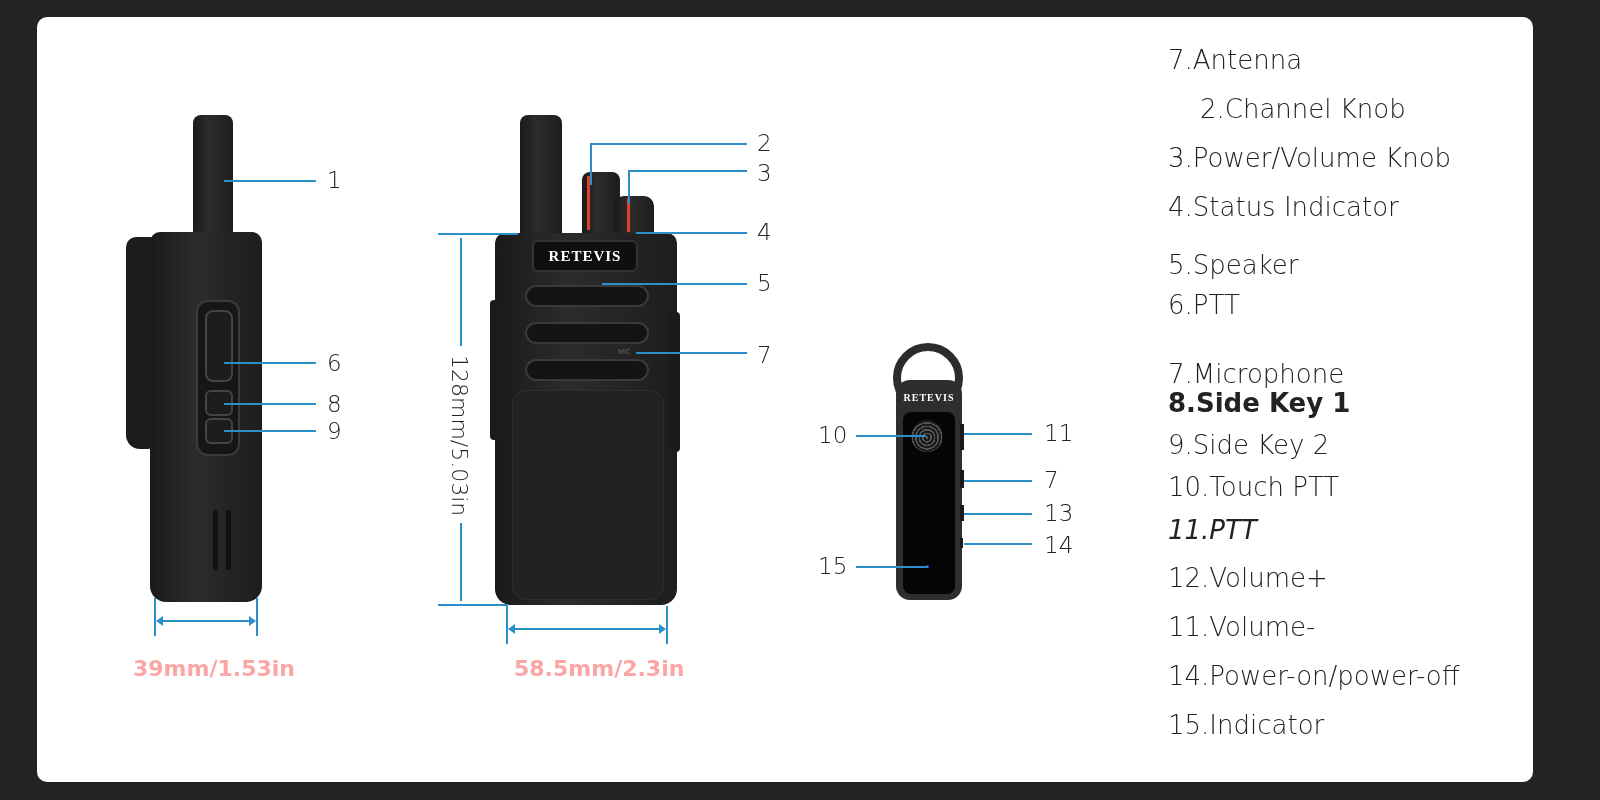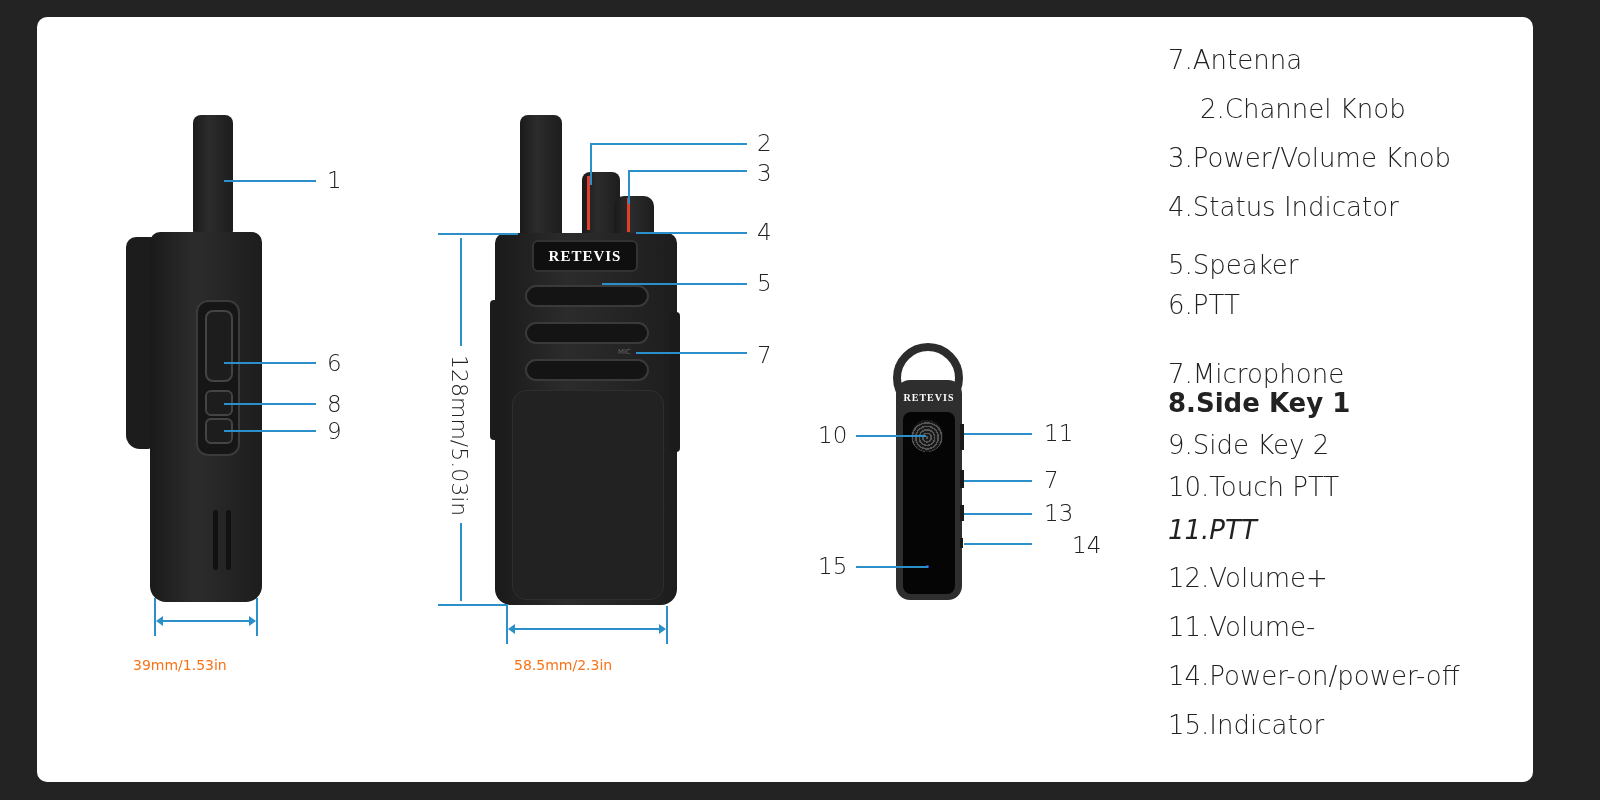--- a/index.html
+++ b/index.html
@@ -1,20 +1,20 @@
 <!DOCTYPE html>
 <html><head>
 <meta charset="utf-8">
 <style>
   html,body{margin:0;padding:0;}
   body{width:1600px;height:800px;background:#232323;position:relative;overflow:hidden;font-family:"DejaVu Sans","Liberation Sans",sans-serif;color:#222;}
   .card{position:absolute;left:37px;top:17px;width:1496px;height:765px;background:#ffffff;border-radius:10px;}
   .abs{position:absolute;}
   .lbl{position:absolute;font-size:23px;line-height:1;color:#222;font-weight:300;}
-  .dim{position:absolute;font-size:14px;line-height:1;color:#f97316;font-weight:400;white-space:nowrap;}
+  .dim{position:absolute;font-size:22px;line-height:1;color:#fca5a5;font-weight:700;white-space:nowrap;}
   .line{position:absolute;background:#2b8fc9;}
   .legend{position:absolute;left:1168px;font-size:26px;color:#222;font-weight:300;white-space:nowrap;line-height:1;}
   .body-dark{background:linear-gradient(90deg,#1a1a1a,#2c2c2c 40%,#1d1d1d);}
   .arrow-h{position:absolute;height:2px;background:#2b8fc9;}
   .arrow-h:before,.arrow-h:after{content:"";position:absolute;top:-4px;border:5px solid transparent;}
   .arrow-h:before{left:-2px;border-right:7px solid #2b8fc9;border-left:0;}
   .arrow-h:after{right:-2px;border-left:7px solid #2b8fc9;border-right:0;}
   .arrow-v{position:absolute;width:2px;background:#2b8fc9;}
   .tick-v{position:absolute;width:2px;background:#2b8fc9;}
   .tick-h{position:absolute;height:2px;background:#2b8fc9;}
@@ -127,21 +127,21 @@
 
   <div class="lbl" style="left:818px;top:424px;">10</div>
   <div class="line" style="left:856px;top:435px;width:70px;height:2px;"></div>
   <div class="line" style="left:964px;top:433px;width:68px;height:2px;"></div>
   <div class="lbl" style="left:1044px;top:422px;">11</div>
   <div class="line" style="left:964px;top:480px;width:68px;height:2px;"></div>
   <div class="lbl" style="left:1044px;top:469px;">7</div>
   <div class="line" style="left:964px;top:513px;width:68px;height:2px;"></div>
   <div class="lbl" style="left:1044px;top:502px;">13</div>
   <div class="line" style="left:964px;top:543px;width:68px;height:2px;"></div>
-  <div class="lbl" style="left:1044px;top:534px;margin-left:28px;">14</div>
+  <div class="lbl" style="left:1044px;top:534px;">14</div>
   <div class="lbl" style="left:818px;top:555px;">15</div>
   <div class="line" style="left:856px;top:566px;width:72px;height:2px;"></div>
 </div>
 
 <div>
   <div class="legend" style="top:47px;">7.Antenna</div>
   <div class="legend" style="top:96px;margin-left:32px;">2.Channel Knob</div>
   <div class="legend" style="top:145px;">3.Power/Volume Knob</div>
   <div class="legend" style="top:194px;">4.Status Indicator</div>
   <div class="legend" style="top:252px;">5.Speaker</div>

